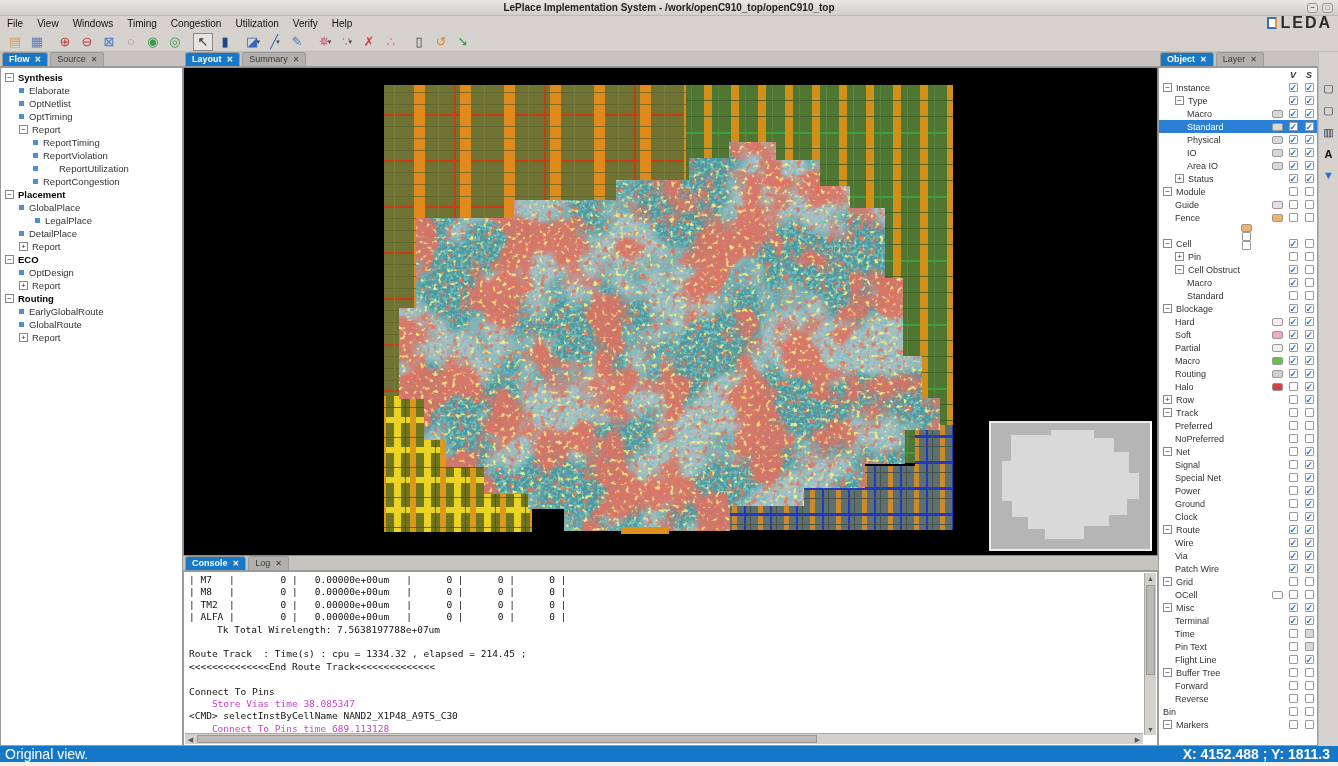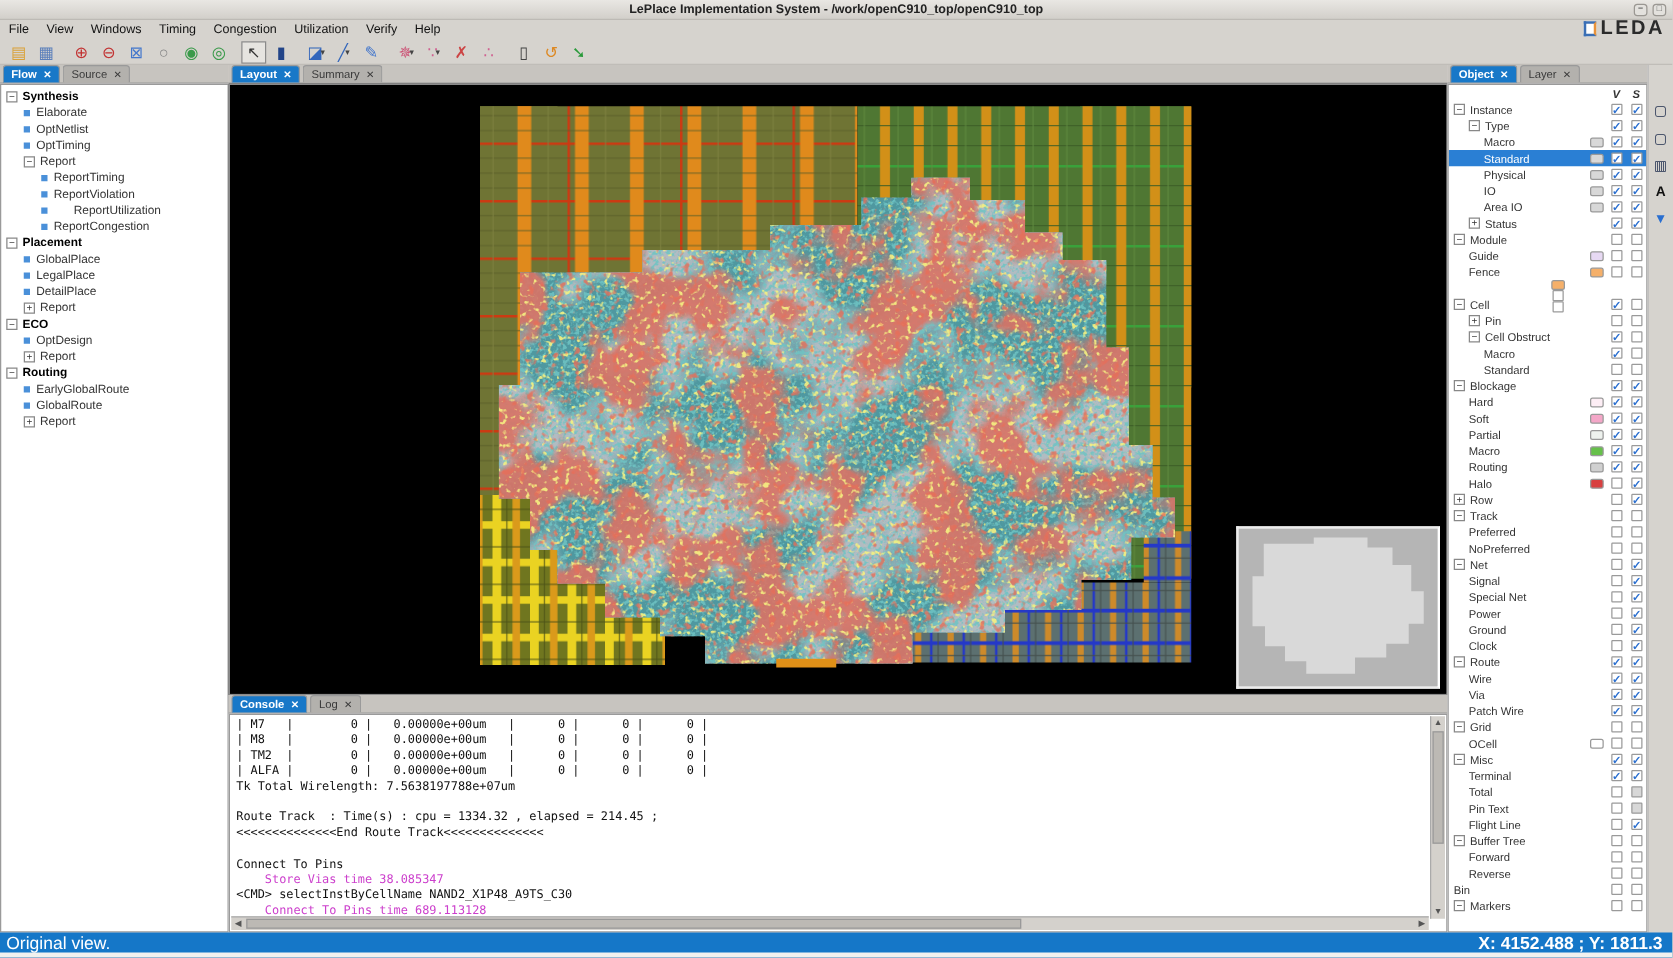--- a/index.html
+++ b/index.html
@@ -241,21 +241,21 @@
           <span>ReportCongestion</span>
         </div>
         <div class="ltree-row" style="padding-left: 4px;">
           <span class="expander">−</span>
           <span class="lbl-bold">Placement</span>
         </div>
         <div class="ltree-row" style="padding-left: 18px;">
           <span class="bullet"></span>
           <span>GlobalPlace</span>
         </div>
-        <div class="ltree-row" style="padding-left: 18px;">
+        <div class="ltree-row" style="padding-left: 18px; margin-left: 16px;">
           <span class="bullet"></span>
           <span>LegalPlace</span>
         </div>
         <div class="ltree-row" style="padding-left: 18px;">
           <span class="bullet"></span>
           <span>DetailPlace</span>
         </div>
         <div class="ltree-row" style="padding-left: 18px;">
           <span class="expander">+</span>
           <span>Report</span>
@@ -404,21 +404,21 @@
             <span>Log</span>
             <span class="tab-close">✕</span>
           </div>
         </div>
       <div id="console-body">
         <div id="console-lines" style="padding-top:2px;">
             <div class="console-line" style="color: rgb(17, 17, 17);">| M7   |        0 |   0.00000e+00um   |      0 |      0 |      0 |</div>
             <div class="console-line" style="color: rgb(17, 17, 17);">| M8   |        0 |   0.00000e+00um   |      0 |      0 |      0 |</div>
             <div class="console-line" style="color: rgb(17, 17, 17);">| TM2  |        0 |   0.00000e+00um   |      0 |      0 |      0 |</div>
             <div class="console-line" style="color: rgb(17, 17, 17);">| ALFA |        0 |   0.00000e+00um   |      0 |      0 |      0 |</div>
-            <div class="console-line" style="color: rgb(17, 17, 17);">Tk Total Wirelength: 7.5638197788e+07um</div>
+            <div class="console-line" style="color: rgb(17, 17, 17); margin-left: 28px;">Tk Total Wirelength: 7.5638197788e+07um</div>
             <div class="console-line" style="color: rgb(17, 17, 17);"> </div>
             <div class="console-line" style="color: rgb(17, 17, 17);">Route Track  : Time(s) : cpu = 1334.32 , elapsed = 214.45 ;</div>
             <div class="console-line" style="color: rgb(17, 17, 17);">&lt;&lt;&lt;&lt;&lt;&lt;&lt;&lt;&lt;&lt;&lt;&lt;&lt;&lt;End Route Track&lt;&lt;&lt;&lt;&lt;&lt;&lt;&lt;&lt;&lt;&lt;&lt;&lt;&lt;</div>
             <div class="console-line" style="color: rgb(17, 17, 17);"> </div>
             <div class="console-line" style="color: rgb(17, 17, 17);">Connect To Pins</div>
             <div class="console-line" style="color: rgb(204, 63, 204);">    Store Vias time 38.085347</div>
             <div class="console-line" style="color: rgb(17, 17, 17);">&lt;CMD&gt; selectInstByCellName NAND2_X1P48_A9TS_C30</div>
             <div class="console-line" style="color: rgb(204, 63, 204);">    Connect To Pins time 689.113128</div>
           </div>
         <div class="vscroll">
@@ -912,21 +912,21 @@
             <span class="rlbl">Terminal</span>
             <span class="swatch-slot"></span>
             <span class="cb-slot">
               <span class="cbox checked"></span>
             </span>
             <span class="cb-slot">
               <span class="cbox checked"></span>
             </span>
           </div>
           <div class="rtree-row" style="padding-left: 16px;">
-            <span class="rlbl">Total</span>
+            <span class="rlbl">Time</span>
             <span class="swatch-slot"></span>
             <span class="cb-slot">
               <span class="cbox"></span>
             </span>
             <span class="cb-slot">
               <span class="cbox grayed"></span>
             </span>
           </div>
           <div class="rtree-row" style="padding-left: 16px;">
             <span class="rlbl">Pin Text</span>

